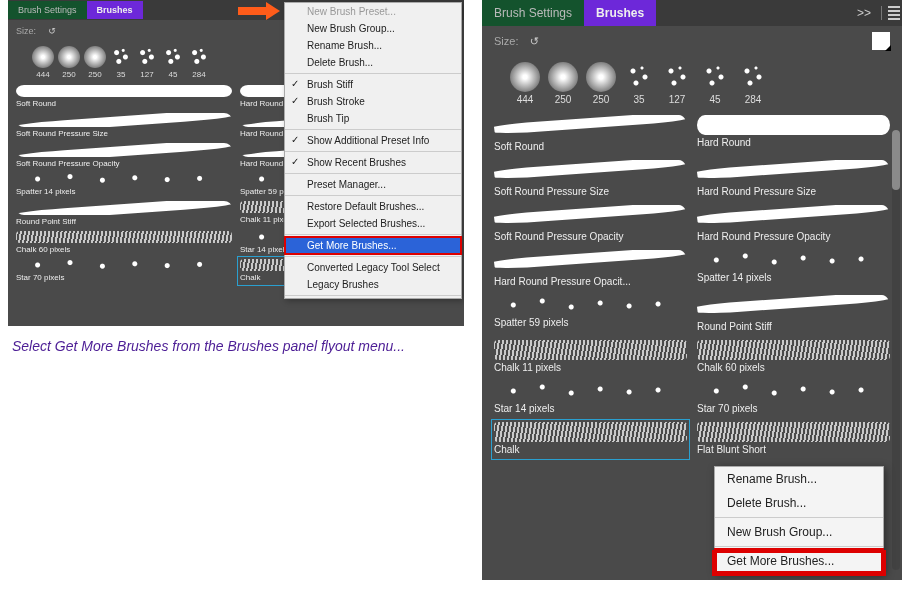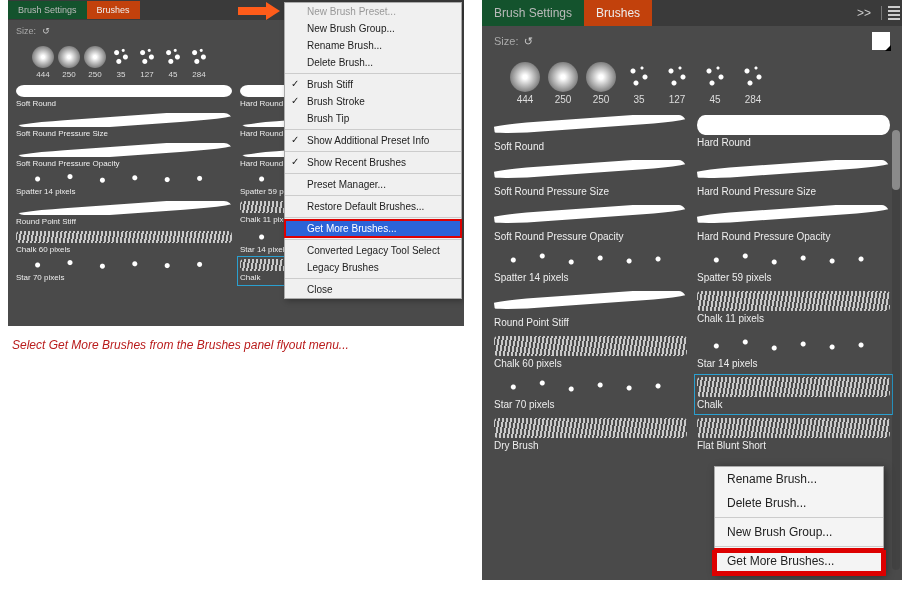--- a/index.html
+++ b/index.html
@@ -19,39 +19,39 @@
   }
   .left-panel {
     width: 456px;
     height: 326px;
     background: #4a4a4a;
     position: relative;
     overflow: hidden;
   }
   .caption {
     font-style: italic;
-    color: #b91c1c;
-    font-size: 12px;
+    color: #4c1d95;
+    font-size: 14px;
     padding: 12px 4px;
   }
   
   .tabs {
     display: flex;
     align-items: center;
     height: 20px;
     background: #3a3a3a;
     font-size: 9px;
     color: #ccc;
   }
   .tabs .tab {
     padding: 4px 10px;
     cursor: pointer;
   }
   .tabs .tab.inactive { background: #14532d; color: #bbb; }
-  .tabs .tab.active { background: #c2410c; color: #eee; }
+  .tabs .tab.active { background: #6d28d9; color: #eee; font-weight: bold; }
   .tabs .spacer { flex: 1; }
   .arrow-ptr {
     position: absolute;
     top: 4px;
     left: 230px;
     width: 44px;
     height: 14px;
   }
   .arrow-ptr::before {
     content: "";
@@ -74,20 +74,21 @@
     display: flex; align-items: center; justify-content: center;
     color: #ddd; font-size: 12px;
   }
   
   .size-row {
     display: flex; align-items: center;
     padding: 4px 8px;
     height: 22px;
     font-size: 9px;
     color: #aaa;
+    gap: 6px;
   }
   .size-row .slider-track {
     flex: 0 0 auto;
     width: 20px;
     height: 14px;
     border: none;
     display: flex;
     align-items: center;
     justify-content: center;
     color: #ccc;
@@ -420,27 +421,27 @@
         <div class="mi ck">Brush Stroke</div>
         <div class="mi">Brush Tip</div>
         <div class="sep"></div>
         <div class="mi ck">Show Additional Preset Info</div>
         <div class="sep"></div>
         <div class="mi ck">Show Recent Brushes</div>
         <div class="sep"></div>
         <div class="mi">Preset Manager...</div>
         <div class="sep"></div>
         <div class="mi">Restore Default Brushes...</div>
+        <div class="mi">Export Selected Brushes...</div>
         <div class="sep"></div>
         <div class="mi hl boxred">Get More Brushes...</div>
         <div class="sep"></div>
         <div class="mi">Converted Legacy Tool Select</div>
         <div class="mi">Legacy Brushes</div>
         <div class="sep"></div>
-        <div class="mi">Close</div>
       </div>
   </div>
   <div class="caption">Select Get More Brushes from the Brushes panel flyout menu...</div>
 </div>
 
 <div class="right-figure">
   <div class="right-panel">
     <div class="tabs">
       <div class="tab inactive">Brush Settings</div>
       <div class="tab active">Brushes</div>
@@ -508,20 +509,24 @@
         </div>
         <div class="brush-item">
           <div class="stroke wave"></div>
           <div class="bname">Soft Round Pressure Opacity</div>
         </div>
         <div class="brush-item">
           <div class="stroke wave"></div>
           <div class="bname">Hard Round Pressure Opacity</div>
         </div>
         <div class="brush-item">
+          <div class="stroke wave"></div>
+          <div class="bname">Hard Round Pressure Opacit...</div>
+        </div>
+        <div class="brush-item">
           <div class="stroke dots"></div>
           <div class="bname">Spatter 14 pixels</div>
         </div>
         <div class="brush-item">
           <div class="stroke dots"></div>
           <div class="bname">Spatter 59 pixels</div>
         </div>
         <div class="brush-item">
           <div class="stroke wave"></div>
           <div class="bname">Round Point Stiff</div>
@@ -538,24 +543,20 @@
           <div class="stroke dots"></div>
           <div class="bname">Star 14 pixels</div>
         </div>
         <div class="brush-item">
           <div class="stroke dots"></div>
           <div class="bname">Star 70 pixels</div>
         </div>
         <div class="brush-item sel">
           <div class="stroke texture"></div>
           <div class="bname">Chalk</div>
-        </div>
-        <div class="brush-item">
-          <div class="stroke texture"></div>
-          <div class="bname">Dry Brush</div>
         </div>
         <div class="brush-item">
           <div class="stroke texture"></div>
           <div class="bname">Flat Blunt Short</div>
         </div>
       </div>
     <div class="scrollbar">
         <div class="sb-thumb"></div>
       </div>
 

